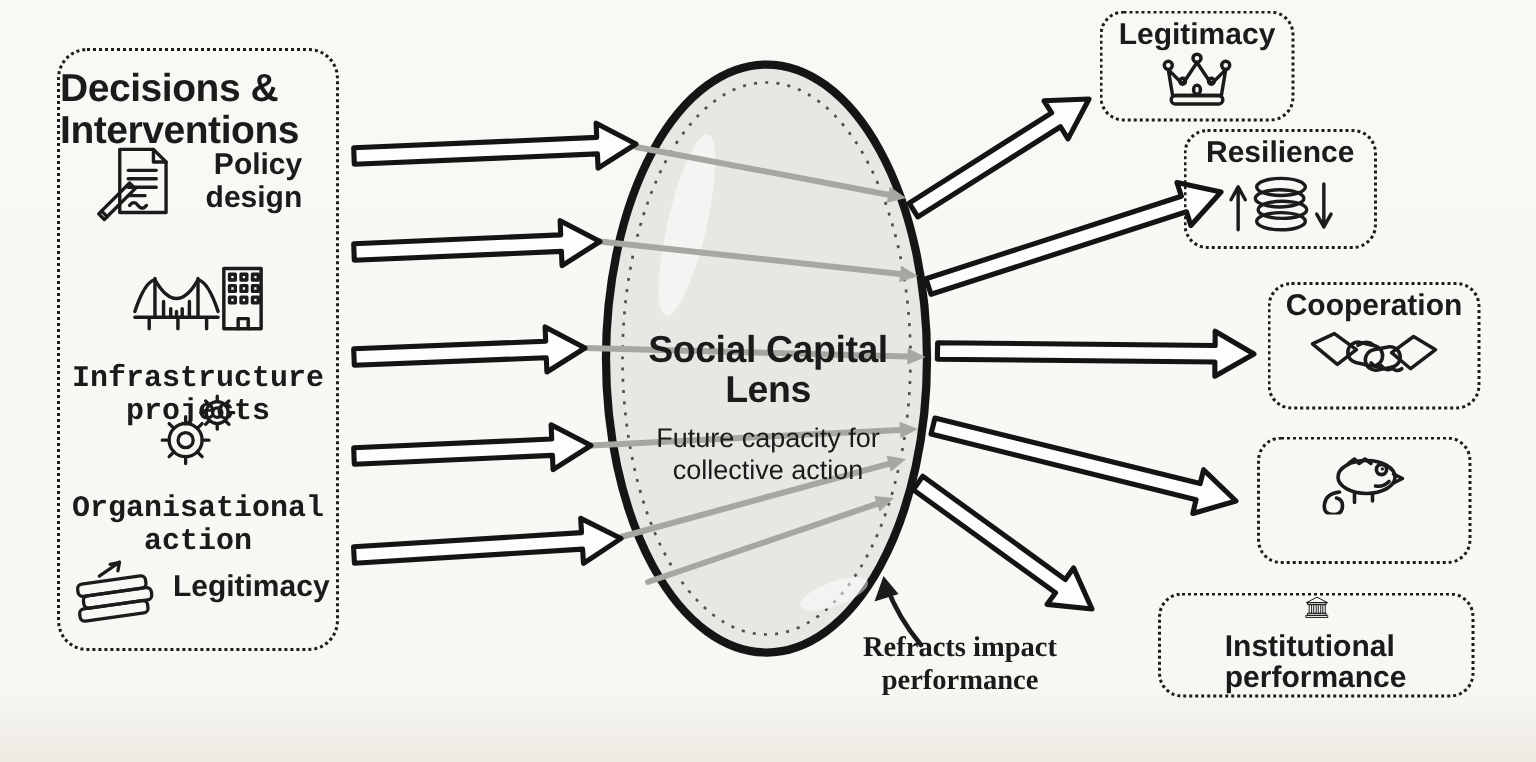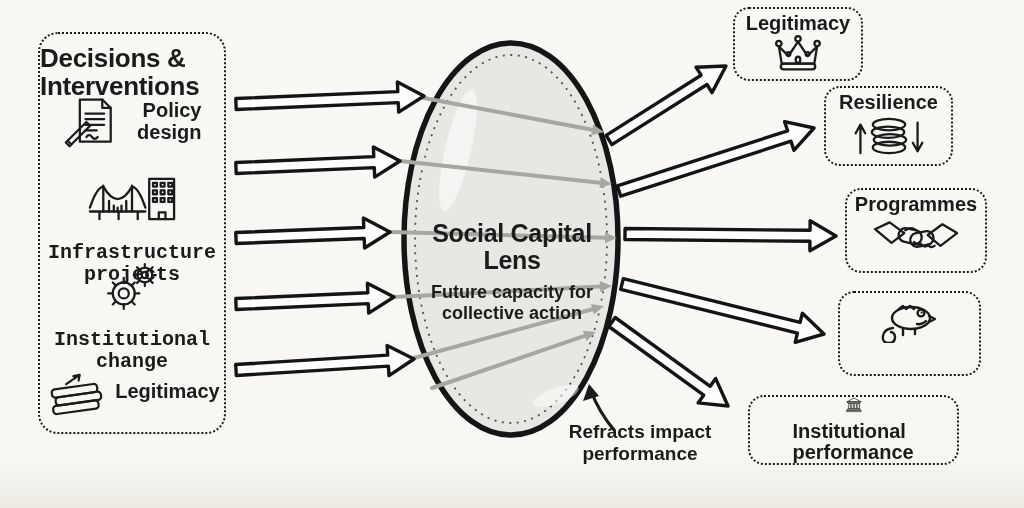--- a/index.html
+++ b/index.html
@@ -26,33 +26,33 @@
   .item.col{flex-direction:column;gap:15px;font-family:Liberation Mono, monospace;}
   .item-label{font-size:20px;font-weight:700;line-height:1.08;text-align:center;}
   .i-policy{top:60px;}
   .i-policy .item-label{text-align:right;width:74px;}
   .i-infra{top:139px;}
   .i-org{top:226px;}
   .i-prog{top:332px;}
   
   .lens-text{position:absolute;left:409px;top:176px;width:206px;text-align:center;z-index:2;}
   .lens-title{font-size:25px;font-weight:700;line-height:1.06;letter-spacing:-0.3px;margin-top:44px;}
-  .lens-sub{font-size:18px;font-weight:700;line-height:1.14;margin-top:9px;}
+  .lens-sub{font-size:18px;font-weight:400;line-height:1.14;margin-top:9px;}
   .annotation{position:absolute;left:562px;top:421px;width:156px;text-align:center;
     font-size:19px;font-weight:700;line-height:1.14;z-index:2;}
-  .annotation span{display:block;}
+  .annotation span{display:block;font-family:Liberation Serif, serif;}
   
   .outcome{position:absolute;border:2.6px dotted #1c1c1c;border-radius:16px;z-index:2;
     display:flex;flex-direction:column;align-items:center;padding-top:4px;box-sizing:border-box;}
   .outcome-label{font-size:20px;font-weight:700;line-height:1.05;text-align:left;}
   #o-legitimacy{left:733px;top:7px;width:130px;height:74px;}
-  #o-resilience{left:824px;top:86px;width:129px;height:80px;}
+  #o-resilience{left:789px;top:86px;width:129px;height:80px;}
   #o-cooperation{left:845px;top:188px;width:142px;height:85px;}
   #o-adaptability{left:838px;top:291px;width:143px;height:85px;}
-  #o-institutional{left:748px;top:395px;width:211px;height:70px;
+  #o-institutional{left:772px;top:395px;width:211px;height:70px;
     flex-direction:column;gap:8px;justify-content:center;align-items:center;padding:0;}
   #o-institutional .outcome-label{width:122px;}
 </style>
 </head>
 <body>
 
 <div class="stage">
 
   <svg id="diagram" viewBox="0 0 1024 508">
     <ellipse cx="511" cy="239" rx="107" ry="196" fill="#e8e7e3" stroke="#151515" stroke-width="5.5"></ellipse>
@@ -121,21 +121,21 @@
 
     <div class="item col i-org">
       <svg width="66" height="54" viewBox="0 0 72 58">
         <circle class="ink" cx="27" cy="36" r="12"></circle>
         <circle class="ink" cx="27" cy="36" r="5.5"></circle>
         <path class="ink" d="M39,36L44,36 M35.5,44.5L39,48 M27,48L27,53 M18.5,44.5L15,48 M15,36L10,36 M18.5,27.5L15,24 M27,24L27,19 M35.5,27.5L39,24"></path>
         <circle class="ink" cx="50" cy="16" r="8"></circle>
         <circle class="ink" cx="50" cy="16" r="3.4"></circle>
         <path class="ink" d="M58,16L62,16 M55.7,21.7L58.5,24.5 M50,24L50,28 M44.3,21.7L41.5,24.5 M42,16L38,16 M44.3,10.3L41.5,7.5 M50,8L50,4 M55.7,10.3L58.5,7.5"></path>
       </svg>
-      <div class="item-label">Institutional change</div>
+      <div class="item-label">Organisational action</div>
     </div>
 
     <div class="item row i-prog">
       <svg width="64" height="52" viewBox="0 0 70 54">
         <g transform="rotate(-8 35 30)">
           <rect class="ink" x="8" y="39" width="50" height="9" rx="3.5"></rect>
           <rect class="ink" x="12" y="30" width="50" height="9" rx="3.5"></rect>
           <rect class="ink" x="9" y="21" width="50" height="9" rx="3.5"></rect>
           <path class="ink" d="M26,17 L42,9 M42,9 l-7,0.5 M42,9 l-2,6"></path>
         </g>
@@ -174,21 +174,21 @@
       <path class="ink" d="M12,42 V12 M12,12 l-5,9 M12,12 l5,9"></path>
       <path class="ink" d="M72,10 V40 M72,40 l-5,-9 M72,40 l5,-9"></path>
       <ellipse class="ink" cx="42" cy="12" rx="17" ry="6"></ellipse>
       <ellipse class="ink" cx="41" cy="20" rx="17" ry="6"></ellipse>
       <ellipse class="ink" cx="43" cy="28" rx="17" ry="6"></ellipse>
       <ellipse class="ink" cx="42" cy="36" rx="17" ry="6"></ellipse>
     </svg>
   </div>
 
   <div class="outcome" id="o-cooperation">
-    <div class="outcome-label">Programmes</div>
+    <div class="outcome-label">Cooperation</div>
     <svg width="86" height="46" viewBox="0 0 88 46">
       <path class="ink" d="M2,14 L17,7 L32,18 L19,28 Z"></path>
       <path class="ink" d="M86,18 L71,9 L56,20 L69,31 Z"></path>
       <rect class="ink" x="26" y="14" width="24" height="14" rx="7" transform="rotate(13 38 21)"></rect>
       <rect class="ink" x="38" y="17" width="24" height="14" rx="7" transform="rotate(-11 50 24)"></rect>
       <path class="ink" stroke-width="1.9" d="M42,27 q3,4 7,2 M49,29 q3,4 7,2 M56,30 q3,4 7,1"></path>
       <path class="ink" stroke-width="1.9" d="M33,15 q6,-4 11,0"></path>
     </svg>
   </div>
 

